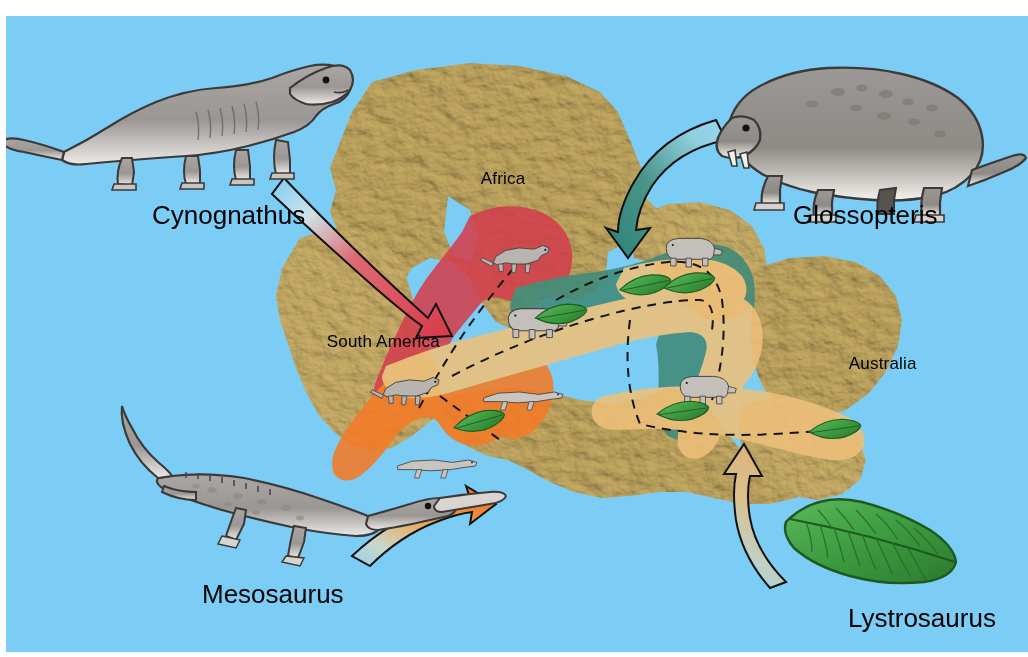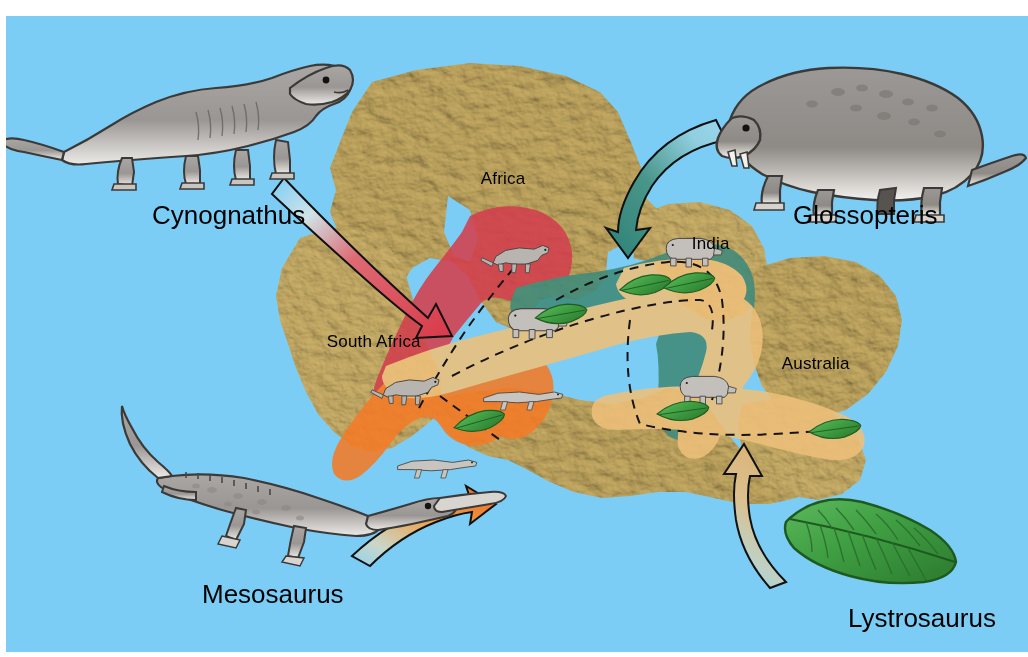--- a/index.html
+++ b/index.html
@@ -465,28 +465,25 @@
       </g>
     </g>
 
   </svg>
 
   <div class="maplabel" style="left:462px; top:149px;">
     <span>Africa</span>
   </div>
 
   <div class="maplabel" style="left:307px; top:312px; width:90px;">
-    <span>South Africa</span>
-  </div>
-
-  <div class="maplabel" style="left:672px; top:214px;">
-    <span>India</span>
-  </div>
-
-  <div class="maplabel" style="left:763px; top:334px;text-align:center;">
+    <span>South America</span>
+  </div>
+
+
+  <div class="maplabel" style="left:830px; top:334px;text-align:center;">
     <span>Australia</span>
   </div>
 
 
   <div class="fossil-name" style="left:152px; top:200px;">
     <span>Cynognathus</span>
   </div>
 
   <div class="fossil-name" style="left:793px; top:200px;">
     <span>Glossopteris</span>

